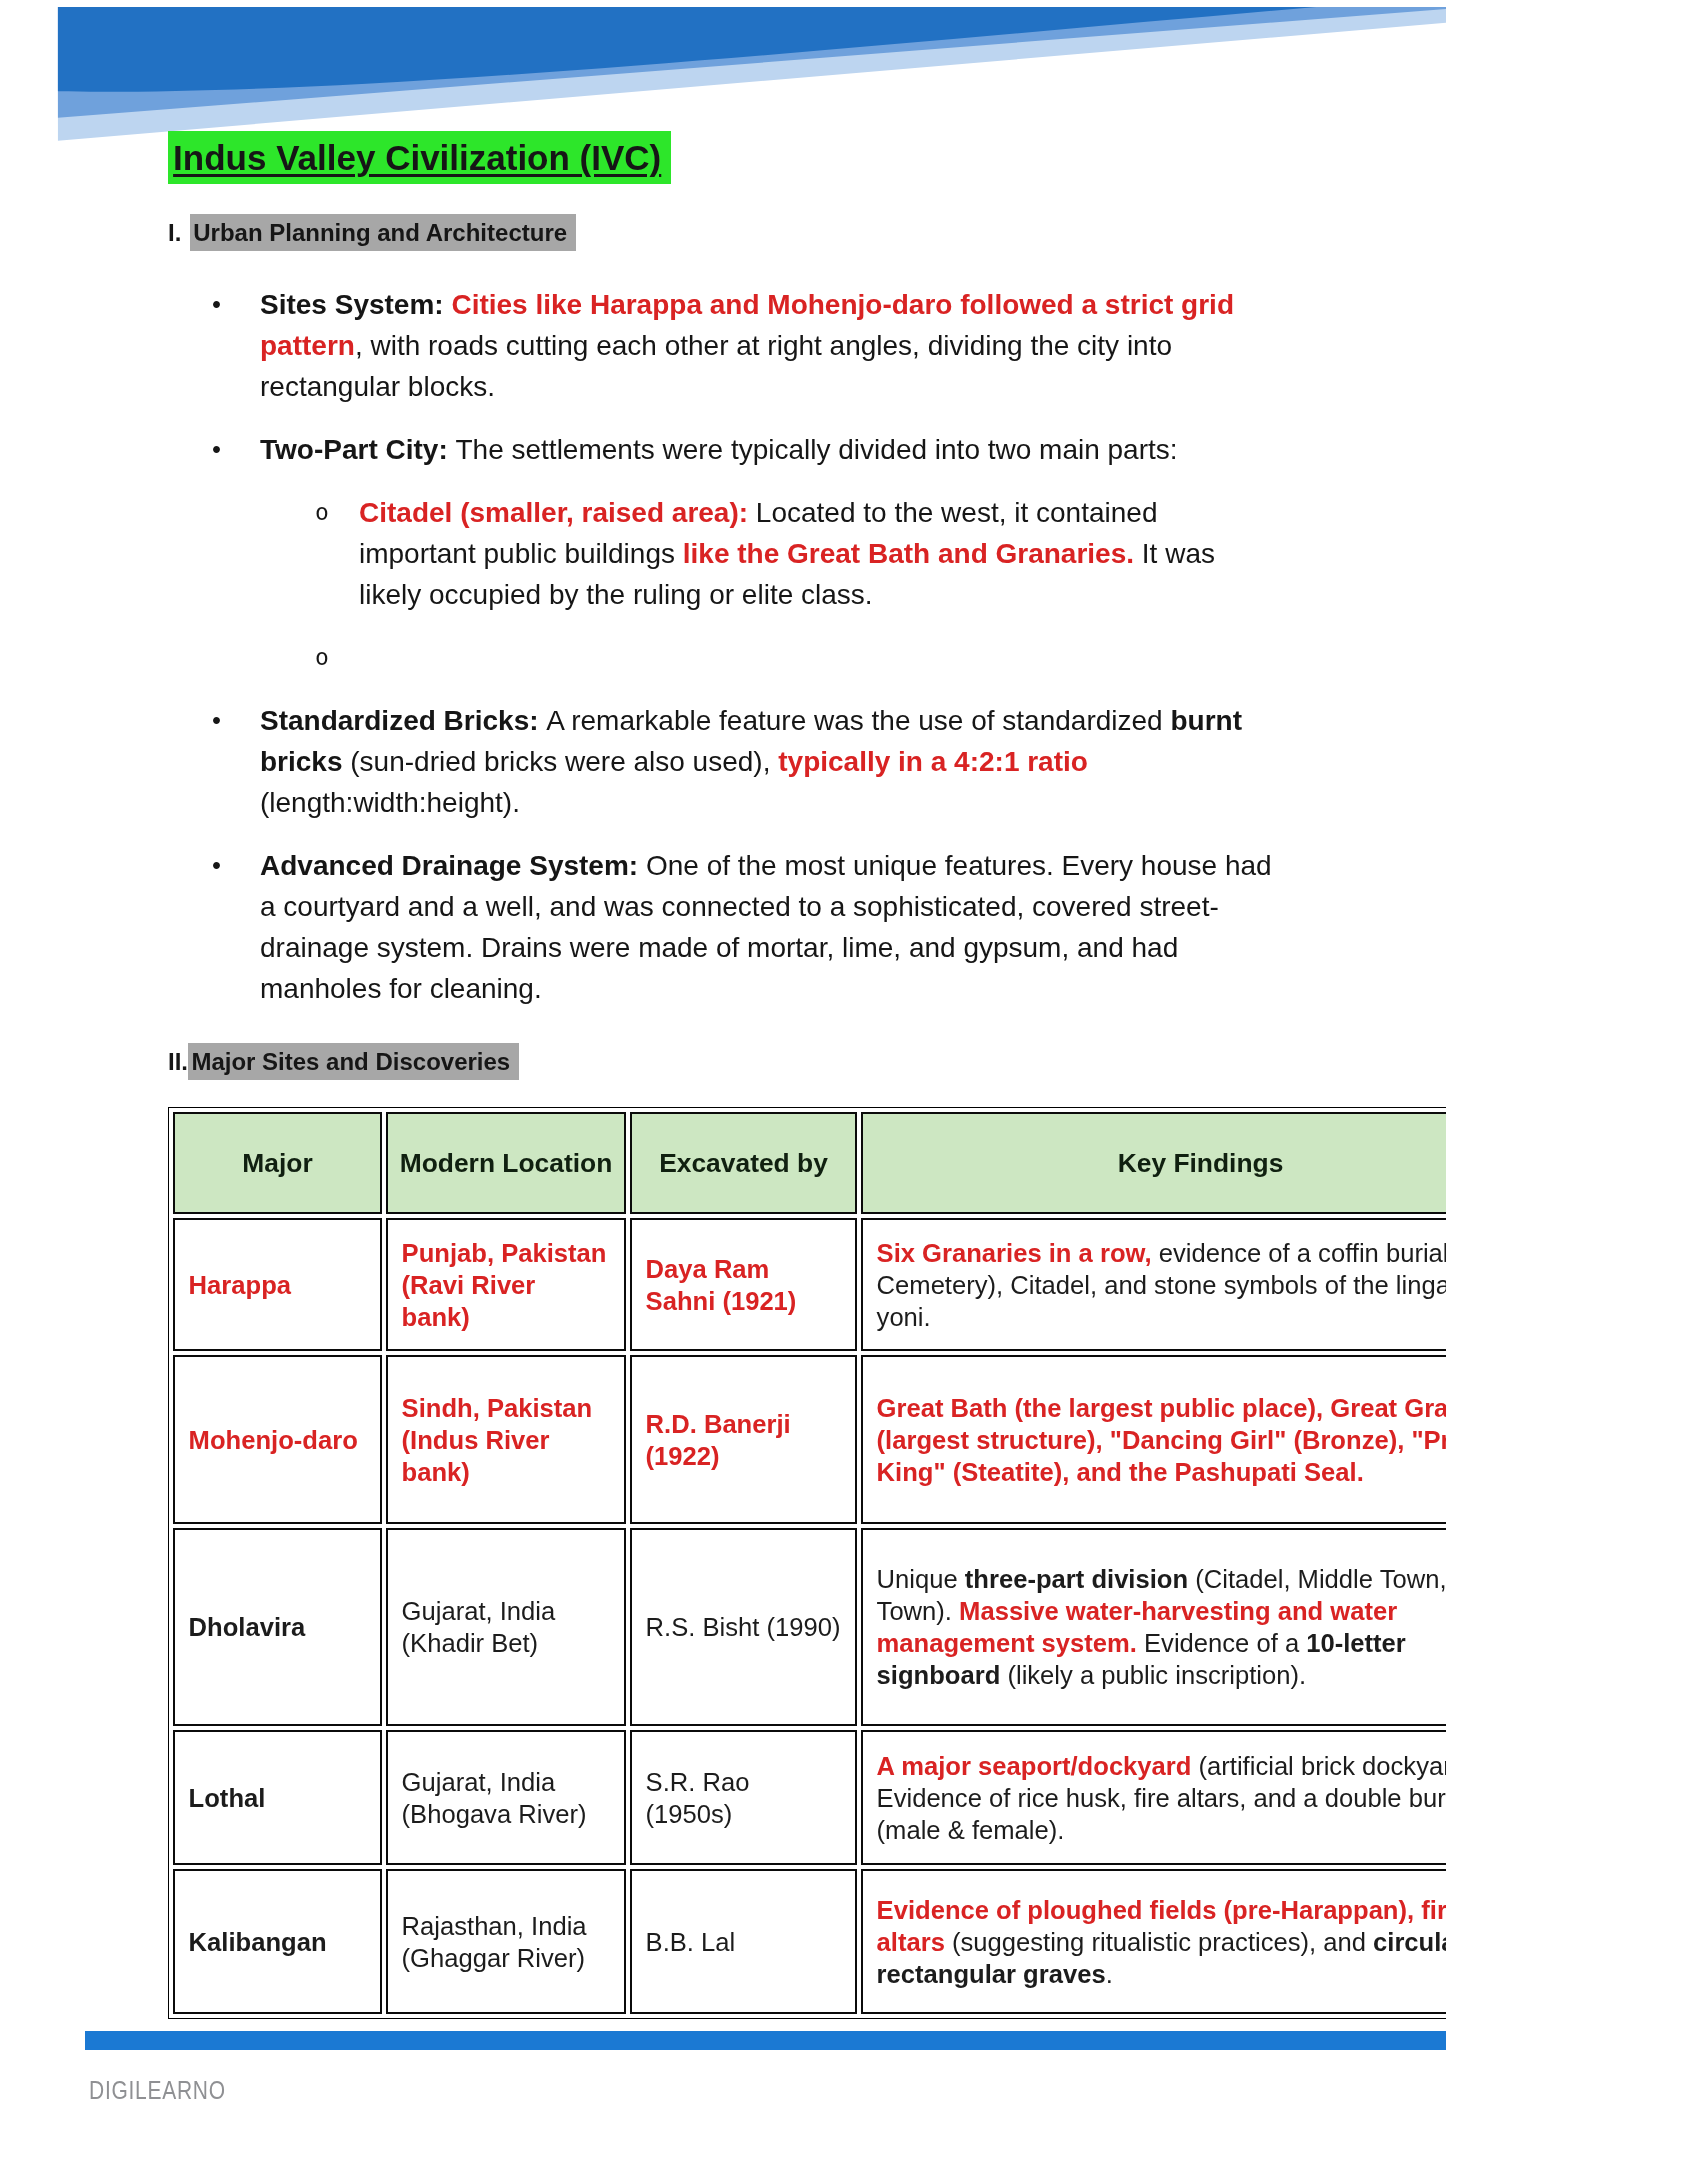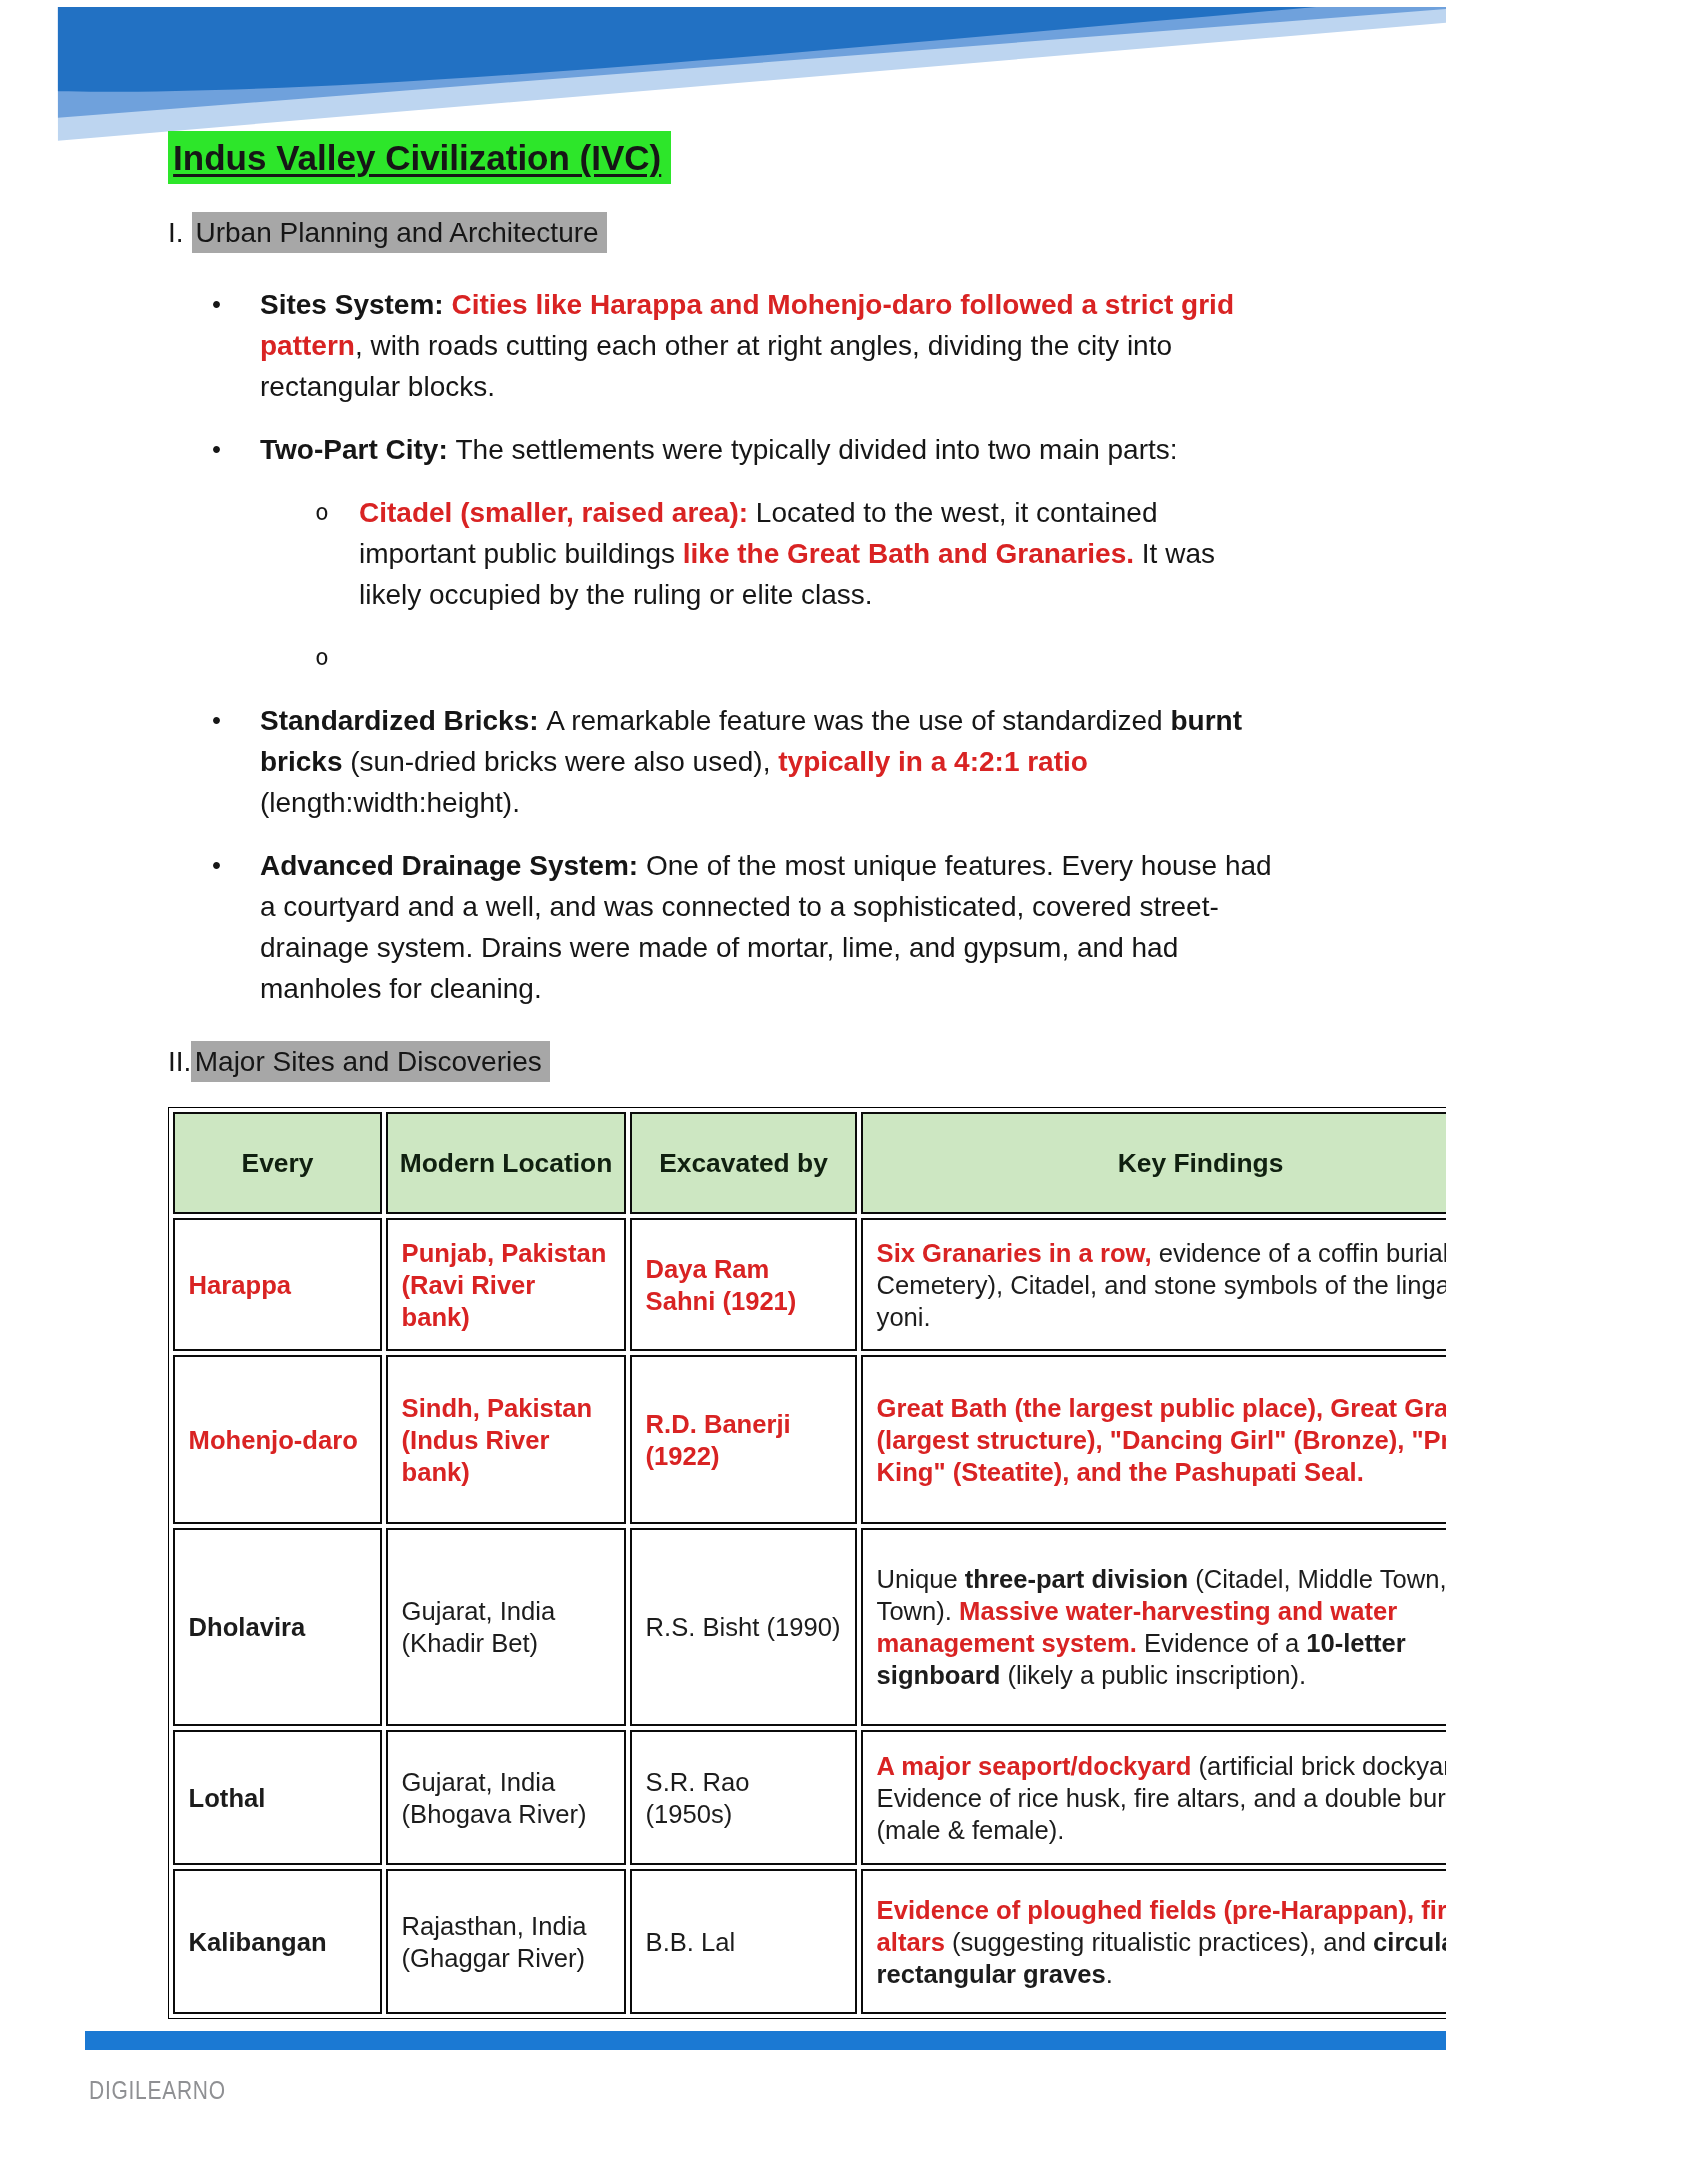--- a/index.html
+++ b/index.html
@@ -11,21 +11,21 @@
   .content{padding:0 141px 0 168px;}
   h1.doc-title{margin:-3.4px 0 0 0;font-size:35px;line-height:1.15;font-weight:bold;}
   .hl-green{
     background:var(--title_highlight);
     padding:6.8px 10.2px 7.7px 5.1px;
     text-decoration:underline;
     text-decoration-thickness:2.6px;
     text-underline-offset:4.3px;
   }
   .intro{font-size:28px;line-height:41px;margin:37px 0 0 0;}
-  h2.sec-heading{font-size:28px;line-height:41px;font-weight:normal;margin:34px 0 0 0;}
+  h2.sec-heading{font-size:24px;line-height:41px;font-weight:bold;margin:34px 0 0 0;}
   .sec-num{padding:5.1px 0 5.1px 0;}
   .sec-num.sp{margin-right:8.5px;}
   .hl-gray{background:var(--heading_highlight);padding:5.1px 8.5px 5.1px 3.4px;}
   .bullets{margin-top:31px;}
   .li{display:flex;font-size:28px;line-height:41px;margin-bottom:22px;}
   .li .marker{flex:0 0 auto;}
   .li.lv1 .marker{width:48px;margin-left:44px;font-size:25.6px;}
   .li.lv2 .marker{width:44px;margin-left:147px;font-family:"DejaVu Sans Mono",monospace;font-size:23px;}
   .li-text{flex:1;padding-right:31px;}
   h2.s2{margin-top:32px;}
@@ -99,21 +99,21 @@
 
     <table class="sites">
       <colgroup>
         <col style="width:209px">
           <col style="width:240px">
           <col style="width:227px">
           <col>
       </colgroup>
       <thead>
         <tr id="thead-row">
-            <th>Every</th>
+            <th>Major</th>
             <th>Modern Location</th>
             <th>Excavated by</th>
             <th>Key Findings</th>
           </tr>
       </thead>
       <tbody id="table-body">
           <tr>
             <td><span class="b c-red">Harappa</span></td>
             <td><span class="c-red">Punjab, Pakistan (Ravi River bank)</span></td>
             <td><span class="c-red">Daya Ram Sahni (1921)</span></td>

